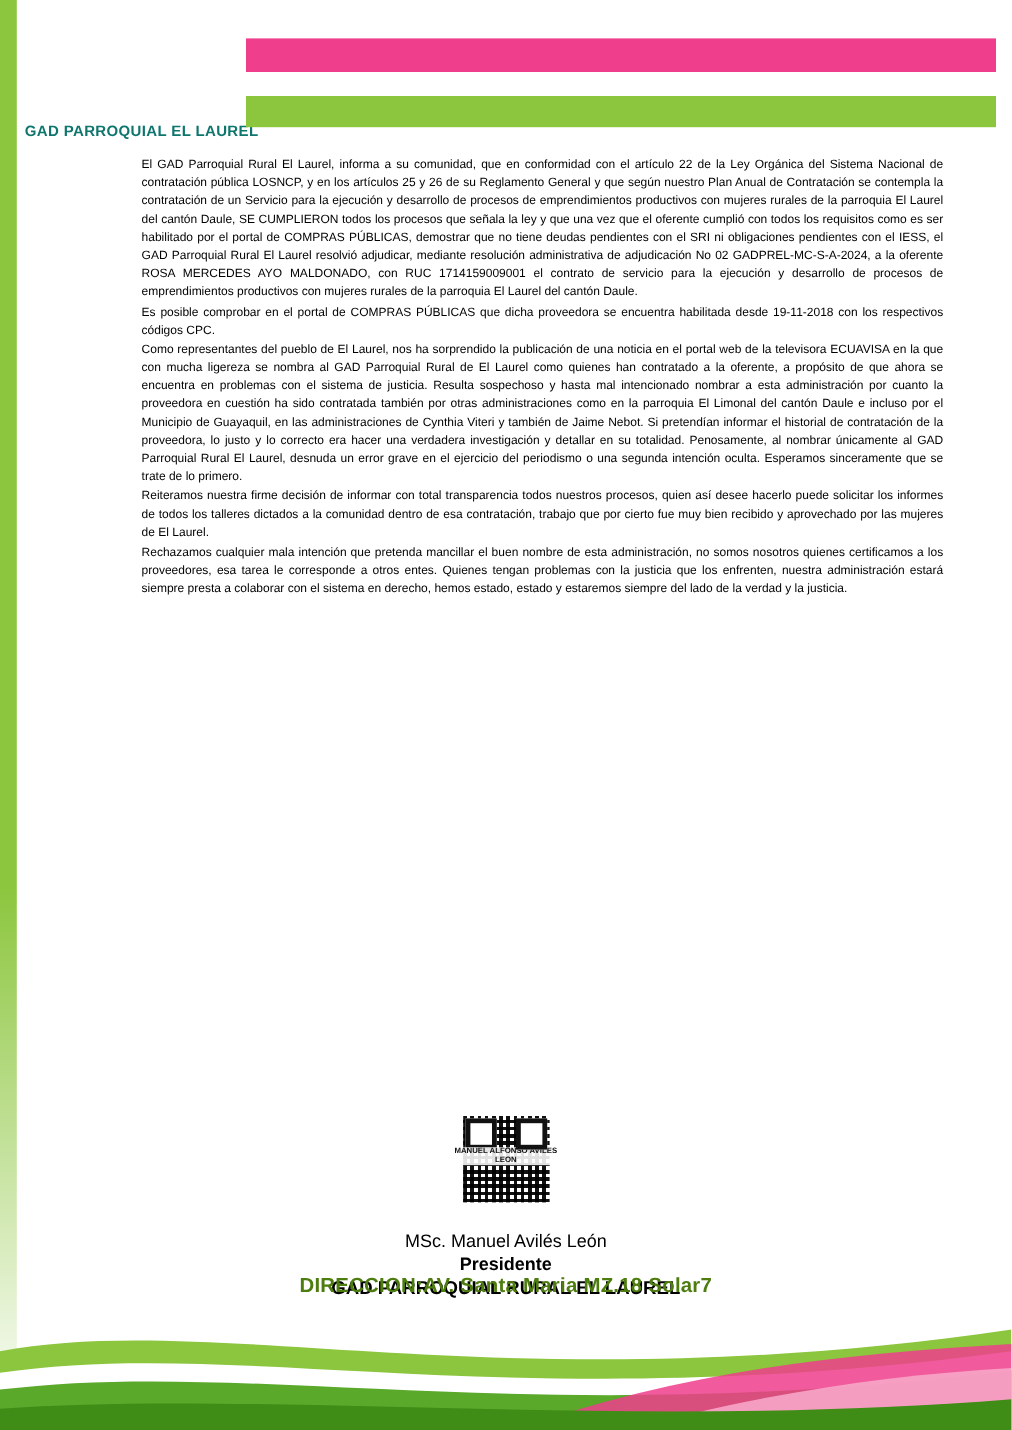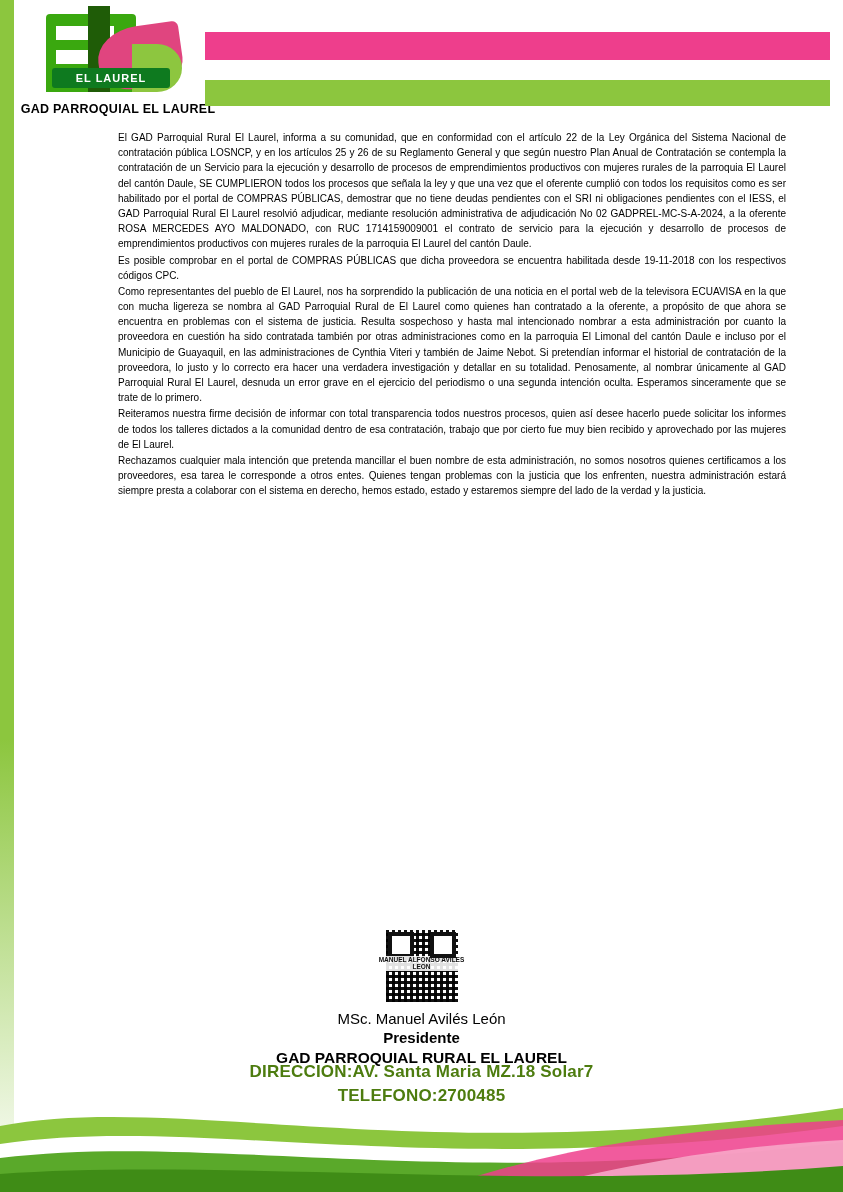--- a/index.html
+++ b/index.html
@@ -91,21 +91,21 @@
     line-height: 20px;
     font-family: "Liberation Sans", sans-serif;
   }
   .logo-caption {
     position: absolute;
     left: 0; top: 96px;
     width: 200px;
     text-align: center;
     font-size: 12.5px;
     font-weight: bold;
-    color: #000000;
+    color: #0f766e;
     letter-spacing: 0.3px;
   }
 
   .bar-pink {
     position: absolute;
     left: 205px; top: 32px;
     width: 625px; height: 28px;
     background: #ee3e8c;
   }
   .bar-white {
@@ -176,21 +176,21 @@
     width: 86px;
     background: rgba(255,255,255,0.88);
     font-size: 6.5px;
     line-height: 1.15;
     font-weight: bold;
     color: #111;
     text-align: center;
     font-family: "Liberation Sans", sans-serif;
   }
   .sig-name {
-    margin-top: 8px;
+    margin-top: 24px;
     font-size: 15px;
   }
   .sig-role {
     font-weight: bold;
     font-size: 15px;
     margin-top: 2px;
   }
   .sig-org {
     font-weight: bold;
     font-size: 15.5px;
@@ -226,27 +226,20 @@
     width: 14px; height: 1192px;
     background: linear-gradient(180deg,#8cc63e 0%, #8cc63e 62%, #ffffff 100%);
   }
 </style>
 </head>
 <body>
 
 <div class="header">
 
   <div class="logo-block">
-    <div class="logo-art">
-      <div class="logo-green-shape"></div>
-      <div class="logo-dark-col"></div>
-      <div class="logo-pink-swoosh"></div>
-      <div class="logo-lime"></div>
-      <div class="logo-banner">EL LAUREL</div>
-    </div>
     <div class="logo-caption">GAD PARROQUIAL EL LAUREL</div>
   </div>
 
   <div class="bar-pink"></div>
   <div class="bar-white"></div>
   <div class="bar-green"></div>
 </div>
 
 <div class="edge-green"></div>
 
@@ -263,21 +256,20 @@
   <div class="qr">
     <div class="qr-label">MANUEL ALFONSO AVILES LEON</div>
   </div>
   <div class="sig-name">MSc. Manuel Avilés León</div>
   <div class="sig-role">Presidente</div>
   <div class="sig-org">GAD PARROQUIAL RURAL EL LAUREL</div>
 </div>
 
 <div class="footer-contact">
   <div class="footer-line">DIRECCION:AV. Santa Maria MZ.18 Solar7</div>
-  <div class="footer-line">TELEFONO:2700485</div>
 </div>
 
 <div class="footer-art">
   <svg width="843" height="118" viewBox="0 0 843 118" preserveAspectRatio="none">
     <path d="M0,118 L0,52 C180,18 420,96 843,34 L843,118 Z" fill="#8cc63e"></path>
     <path d="M0,118 L0,70 C200,40 430,108 843,52 L843,118 Z" fill="#ffffff"></path>
     <path d="M0,118 L0,84 C210,58 440,118 843,68 L843,118 Z" fill="#5aa92a"></path>
     <path d="M430,118 C560,70 700,54 843,46 L843,118 Z" fill="#ee3e8c" opacity="0.85"></path>
     <path d="M520,118 C640,86 740,72 843,66 L843,118 Z" fill="#f7a6c8" opacity="0.9"></path>
     <path d="M0,118 L0,100 C220,84 520,118 843,92 L843,118 Z" fill="#3f8c16"></path>

